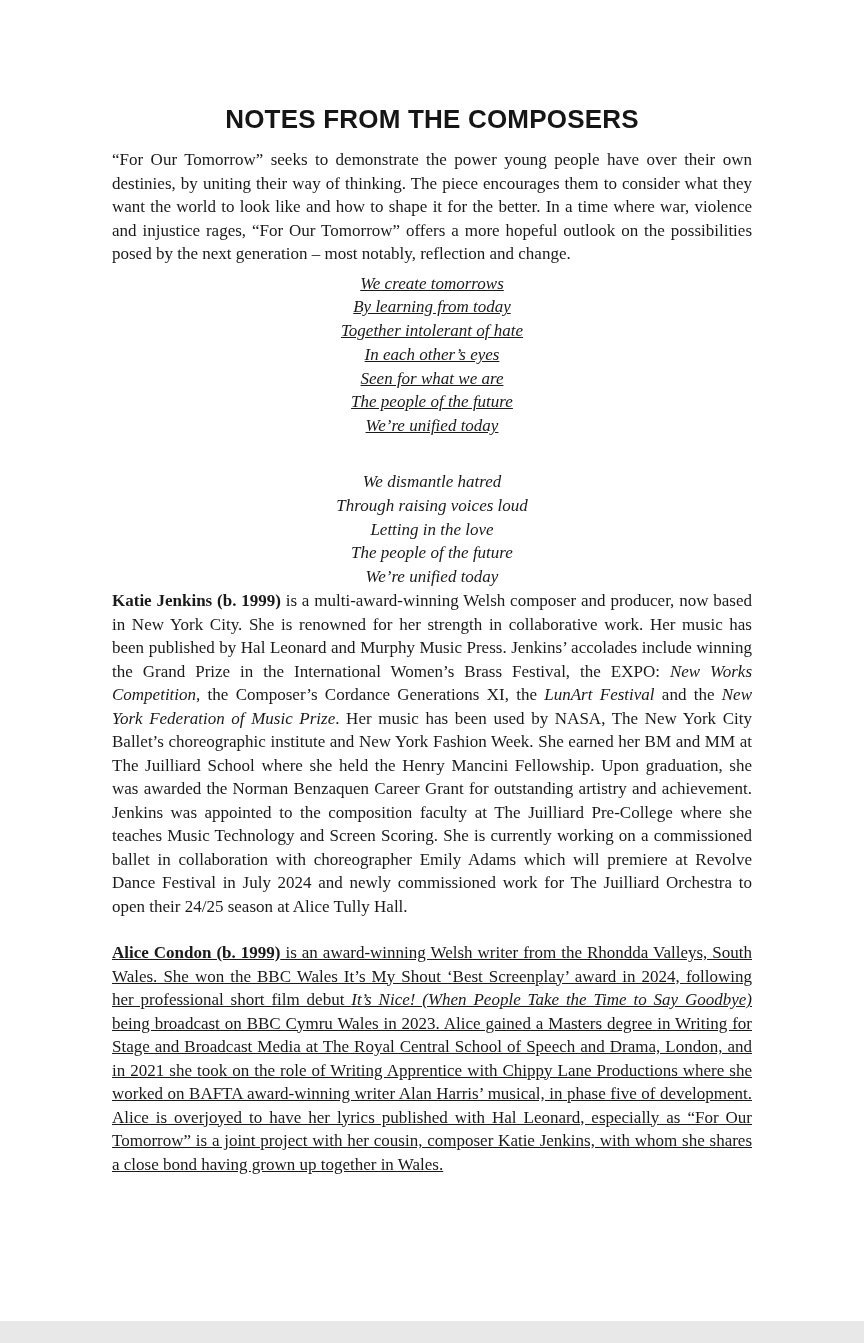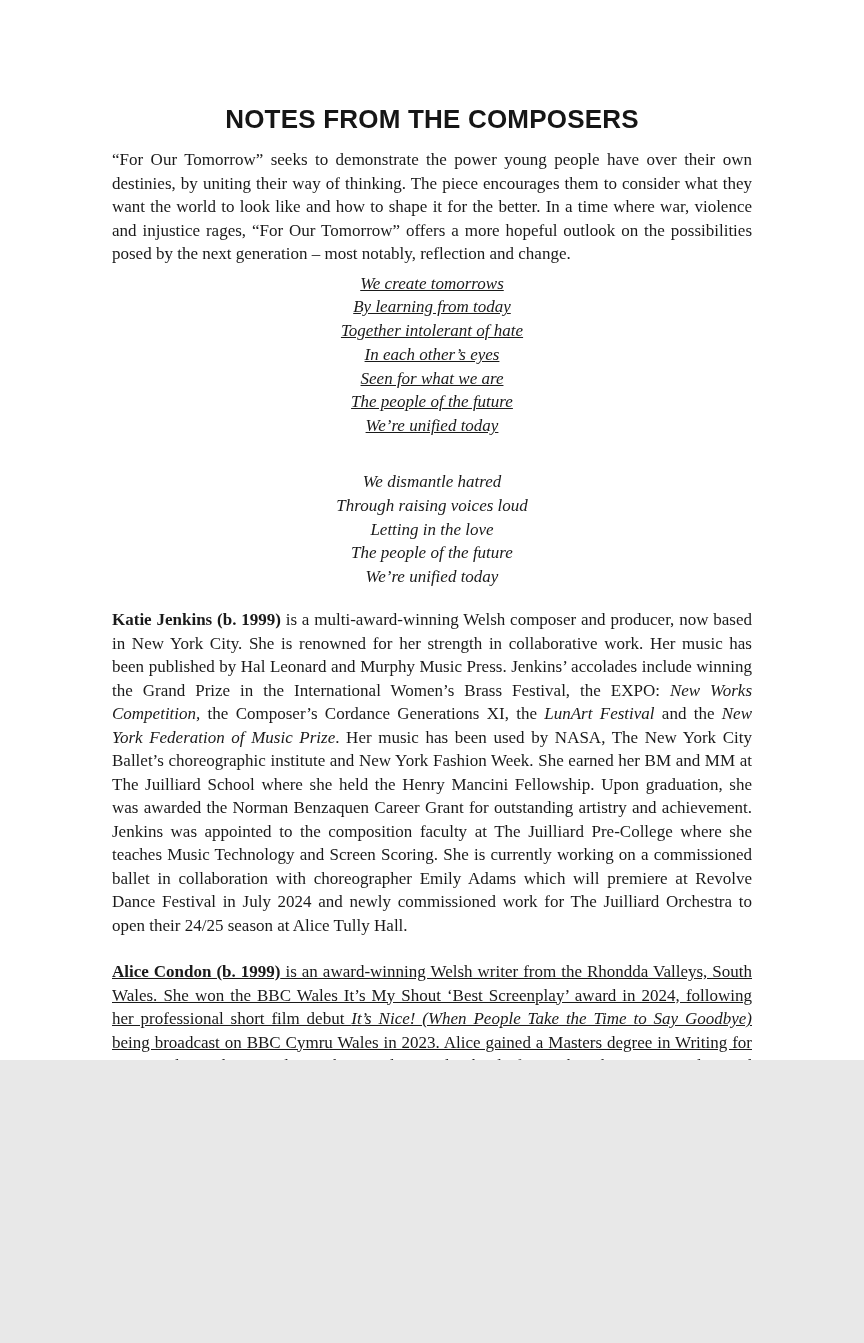--- a/index.html
+++ b/index.html
@@ -3,21 +3,21 @@
 <meta charset="utf-8">
 <style>
   html, body {
     margin: 0;
     padding: 0;
     background: #e8e8e8;
   }
   .page {
     position: relative;
     width: 864px;
-    height: 1060px;
+    height: 1321px;
     margin: 0 auto;
     background: #ffffff;
     color: #1a1a1a;
     font-family: "Liberation Serif", serif;
     overflow: hidden;
     box-sizing: border-box;
   }
   .content {
     padding: 104px 112px 0 112px;
     box-sizing: border-box;
@@ -45,21 +45,21 @@
   .verse {
     font-size: 17px;
     line-height: 23.8px;
     font-style: italic;
     text-align: center;
     color: #1a1a1a;
   }
   .verse-1 { margin-top: 6px; text-decoration: underline; }
   .verse-2 { margin-top: 32px; }
   .verse-line { white-space: nowrap; }
-  .bio-katie { margin-top: 19px; }
+  .bio-katie { }
   .bio-alice { margin-top: 23px; text-decoration: underline; }
   .seg-b { font-weight: bold; }
   .seg-i { font-style: italic; }
 </style>
 </head>
 <body>
 
 <div class="page">
   <div class="content">
 

